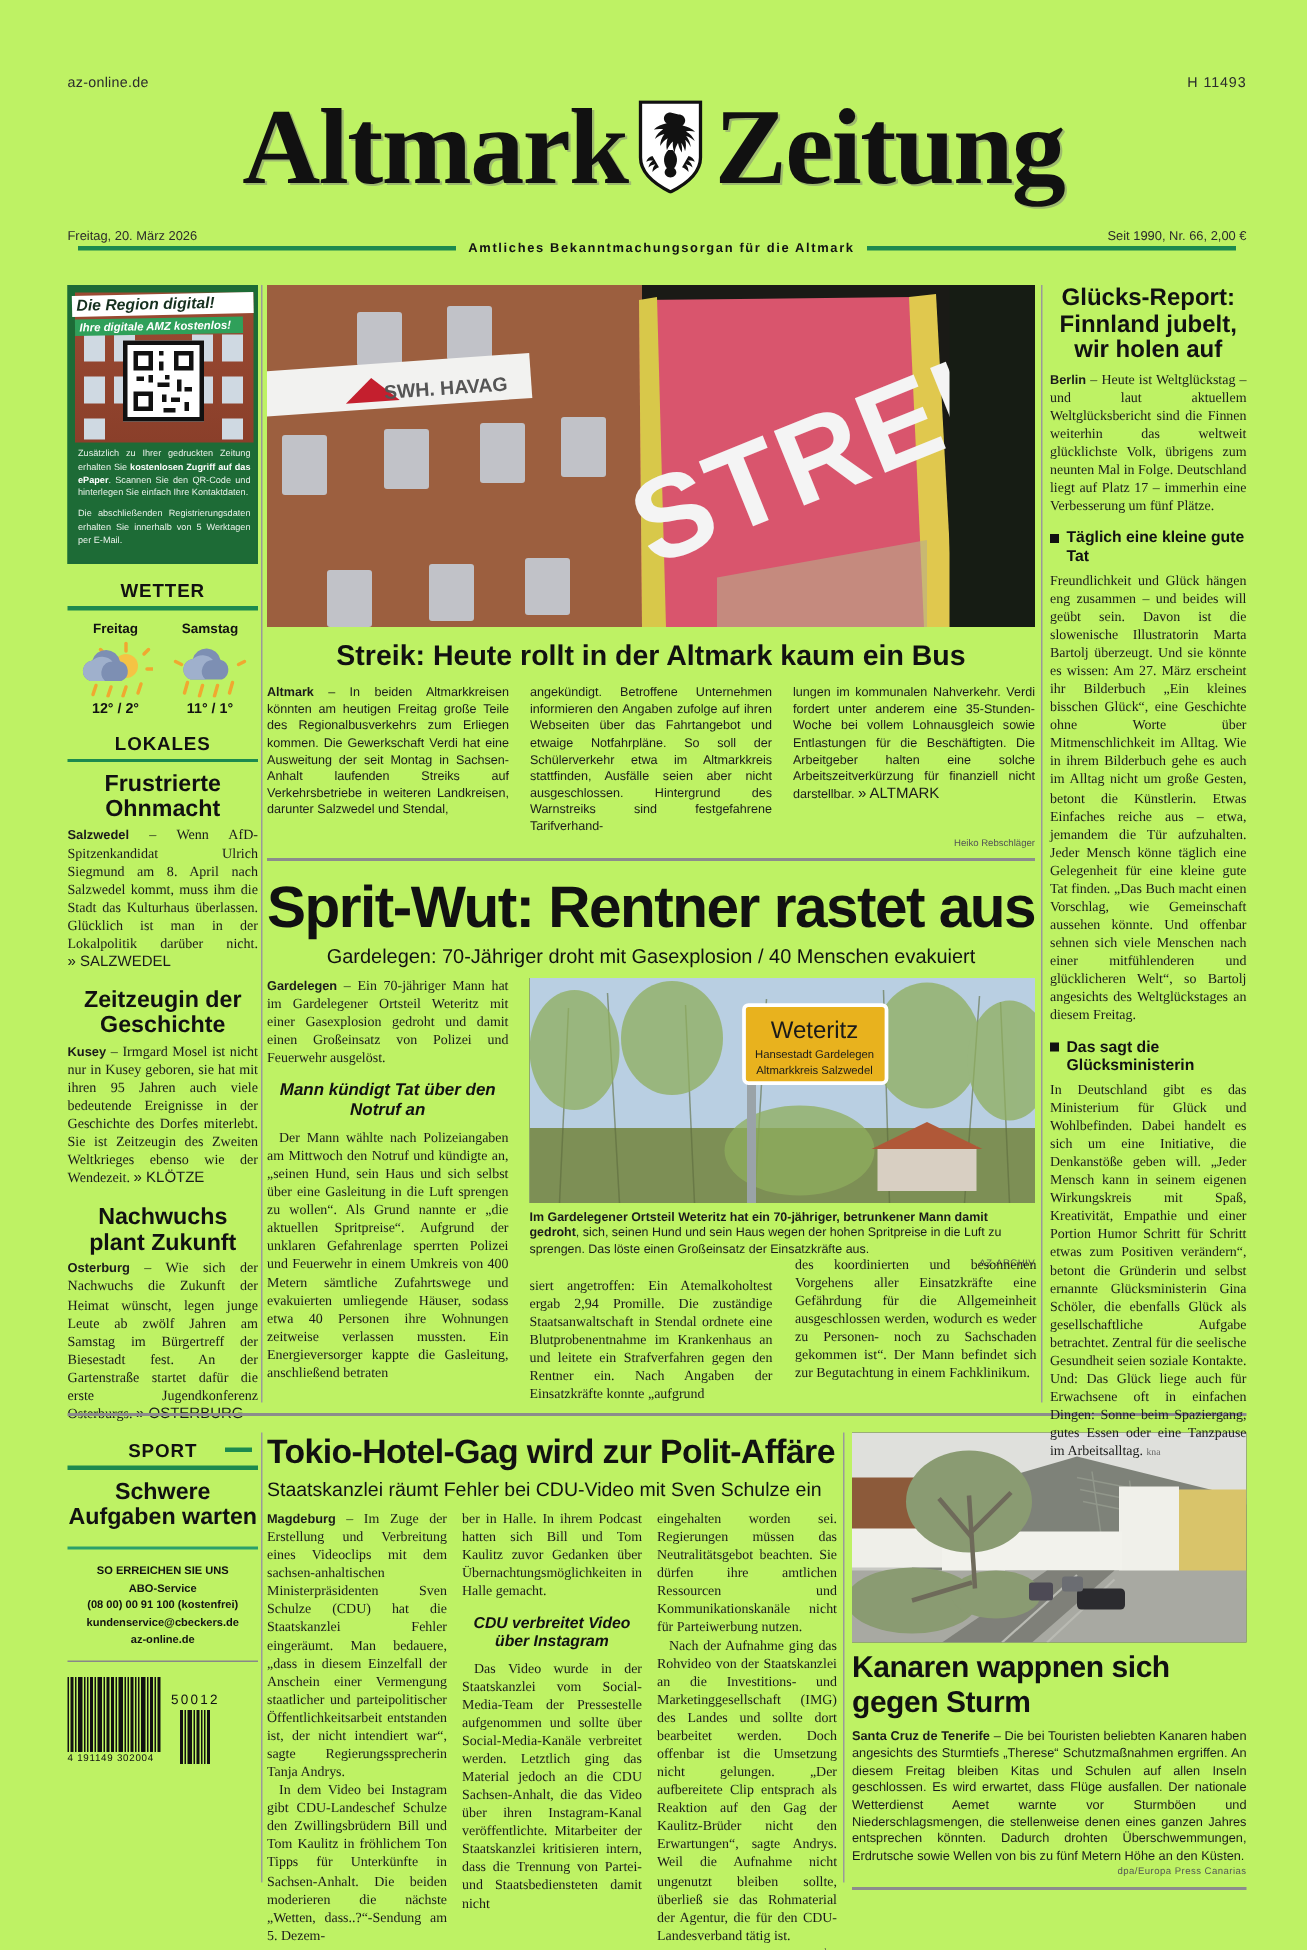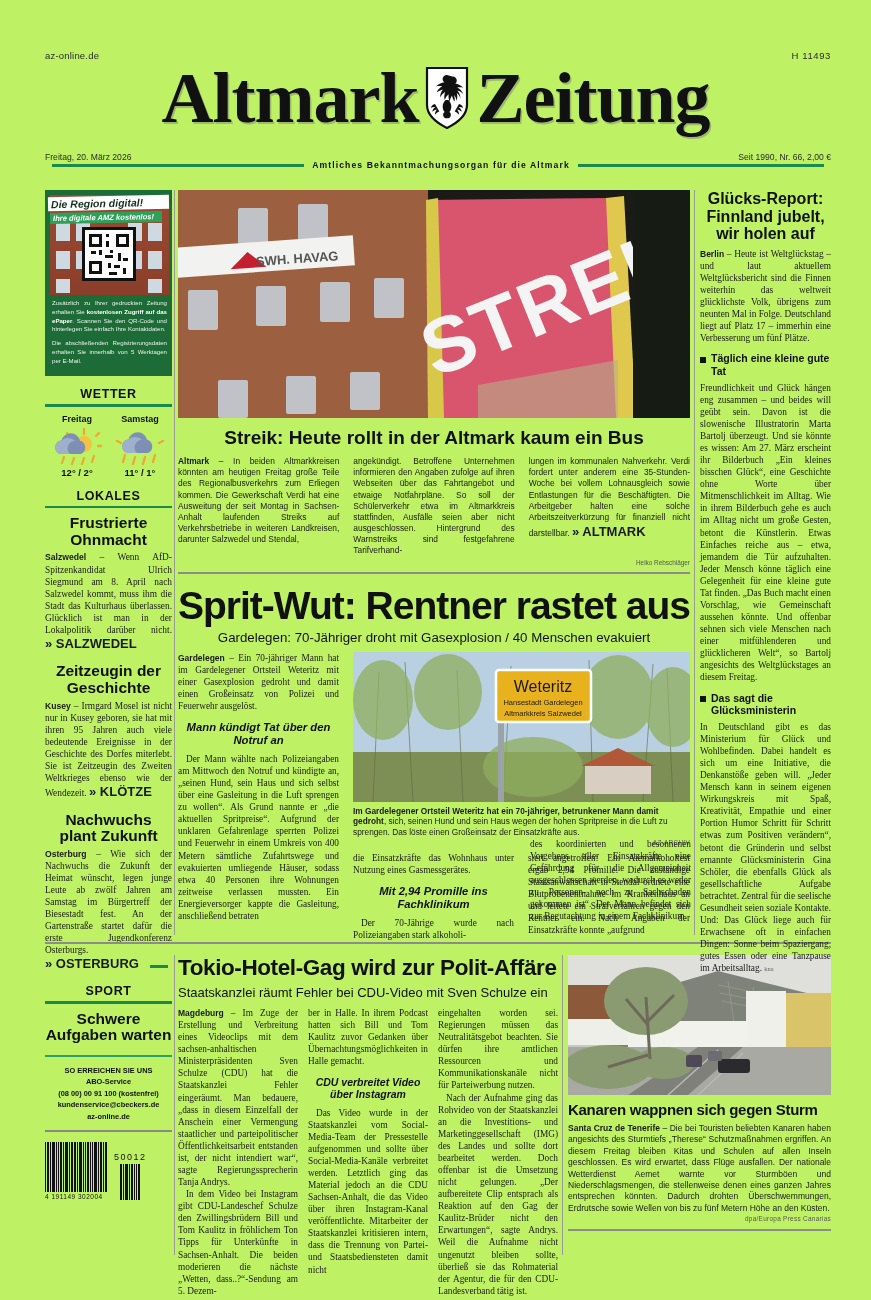--- a/index.html
+++ b/index.html
@@ -50,21 +50,21 @@
   .weather{display:flex;justify-content:space-between;padding:0 4px;}
   .wday{width:56px;text-align:center;}
   .wday .wname{font-size:9px;font-weight:bold;color:#111;margin-bottom:2px;}
   .wday .wtemp{font-size:9.5px;font-weight:bold;color:#111;margin-top:1px;}
   .wicon{height:40px;display:flex;align-items:center;justify-content:center;}
 
   .teaser{margin-bottom:11px;}
   .teaser h3{font-family:"Liberation Sans",sans-serif;font-size:15.5px;line-height:1.08;font-weight:bold;text-align:center;margin:0 0 3px;color:#111;}
   .teaser p{font-family:"Liberation Serif",serif;font-size:9.4px;line-height:1.28;text-align:justify;margin:0;color:#1a1a1a;hyphens:auto;}
   .teaser p b.loc{font-family:"Liberation Sans",sans-serif;font-size:8.6px;font-weight:bold;}
-  .ref{font-family:"Liberation Sans",sans-serif;font-size:13px;font-weight:bold;white-space:nowrap;}
+  .ref{font-family:"Liberation Sans",sans-serif;font-size:10px;font-weight:normal;white-space:nowrap;}
 
   .contact{text-align:center;font-size:7.4px;font-weight:bold;line-height:1.55;color:#111;margin:8px 0;}
   .barcode{margin-top:10px;display:flex;align-items:flex-end;gap:6px;}
   .bars{height:50px;display:flex;align-items:flex-end;}
   .bars i{display:block;height:50px;background:#111;margin-right:1px;}
   .bc-num{font-size:9px;letter-spacing:1.5px;color:#111;}
   .bc-sub{font-size:6.5px;letter-spacing:.5px;margin-top:1px;color:#111;}
 
   
   .center{position:absolute;left:178px;top:190px;width:512px;}
@@ -81,21 +81,21 @@
   .serifcol{font-family:"Liberation Serif",serif;font-size:9.3px;line-height:1.3;text-align:justify;color:#1a1a1a;hyphens:auto;}
   .serifcol b.loc{font-family:"Liberation Sans",sans-serif;font-size:8.5px;font-weight:bold;}
   .subhead{font-family:"Liberation Sans",sans-serif;font-weight:bold;font-size:11.3px;line-height:1.15;text-align:center;margin:9px 0 6px;color:#111;font-style:italic;}
   .cap{font-family:"Liberation Sans",sans-serif;font-size:8.3px;line-height:1.3;color:#1a1a1a;margin-top:4px;}
   .cap b{font-weight:bold;}
   .credit{font-size:6.4px;color:#555;text-align:right;margin-top:1px;letter-spacing:.3px;}
 
   .tk-head{font-family:"Liberation Sans",sans-serif;font-weight:bold;font-size:22.5px;color:#111;margin:0 0 4px;letter-spacing:-.4px;}
   .tk-dek{font-family:"Liberation Sans",sans-serif;font-size:13px;color:#111;margin-bottom:7px;}
 
-  .kan-head{font-family:"Liberation Sans",sans-serif;font-weight:bold;font-size:15px;color:#111;margin:6px 0 5px;letter-spacing:-.3px;}
+  .kan-head{font-family:"Liberation Sans",sans-serif;font-weight:bold;font-size:20px;color:#111;margin:6px 0 5px;letter-spacing:-.3px;}
   .kan-body{font-family:"Liberation Sans",sans-serif;font-size:8.5px;line-height:1.34;text-align:justify;color:#1a1a1a;hyphens:auto;}
   .kan-body b{font-weight:bold;}
 
   .rcol-body{font-family:"Liberation Serif",serif;font-size:9.3px;line-height:1.3;text-align:justify;color:#1a1a1a;hyphens:auto;}
   .rcol-body b.loc{font-family:"Liberation Sans",sans-serif;font-size:8.5px;font-weight:bold;}
   .rhead{font-family:"Liberation Sans",sans-serif;font-weight:bold;font-size:16px;line-height:1.1;text-align:center;color:#111;margin:0 0 5px;}
   .bullethead{font-family:"Liberation Sans",sans-serif;font-weight:bold;font-size:10.5px;line-height:1.2;margin:8px 0 4px;color:#111;padding-left:11px;text-indent:-11px;}
   .bullethead::before{content:"";display:inline-block;width:6px;height:6px;background:#111;margin-right:5px;vertical-align:middle;}
   .kna{font-size:6.5px;color:#666;}
 </style>
@@ -383,25 +383,20 @@
             <text x="190" y="53" text-anchor="middle" font-family="Liberation Sans, sans-serif" font-size="7.5" fill="#1a1a1a">Hansestadt Gardelegen</text>
             <text x="190" y="64" text-anchor="middle" font-family="Liberation Sans, sans-serif" font-size="7.5" fill="#1a1a1a">Altmarkkreis Salzwedel</text>
           </svg>
         </div>
         <div class="cap">
           <b>Im Gardelegener Ortsteil Weteritz hat ein 70-jähriger, betrunkener Mann damit gedroht</b><span>, sich, seinen Hund und sein Haus wegen der hohen Spritpreise in die Luft zu sprengen. Das löste einen Großeinsatz der Einsatzkräfte aus.</span>
         </div>
         <div class="credit">AZ-ARCHIV</div>
 
         <div style="display:flex;gap:14px;margin-top:6px">
-          <div style="width:161px">
-            <div class="serifcol">die Einsatzkräfte das Wohnhaus unter Nutzung eines Gasmessgerätes.</div>
-            <div class="subhead">Mit 2,94 Promille ins Fachklinikum</div>
-            <div class="serifcol" style="text-indent:8px">Der 70-Jährige wurde nach Polizeiangaben stark alkoholi-</div>
-          </div>
           <div style="width:162px">
             <div class="serifcol">siert angetroffen: Ein Atemalkoholtest ergab 2,94 Promille. Die zuständige Staatsanwaltschaft in Stendal ordnete eine Blutprobenentnahme im Krankenhaus an und leitete ein Strafverfahren gegen den Rentner ein. Nach Angaben der Einsatzkräfte konnte „aufgrund</div>
           </div>
         </div>
       </div>
     </div>
 
     <div style="position:absolute;left:352px;top:648px;width:161px" class="serifcol">des koordinierten und besonnenen Vorgehens aller Einsatzkräfte eine Gefährdung für die Allgemeinheit ausgeschlossen werden, wodurch es weder zu Personen- noch zu Sachschaden gekommen ist“. Der Mann befindet sich zur Begutachtung in einem Fachklinikum.</div>
 
   </div>

